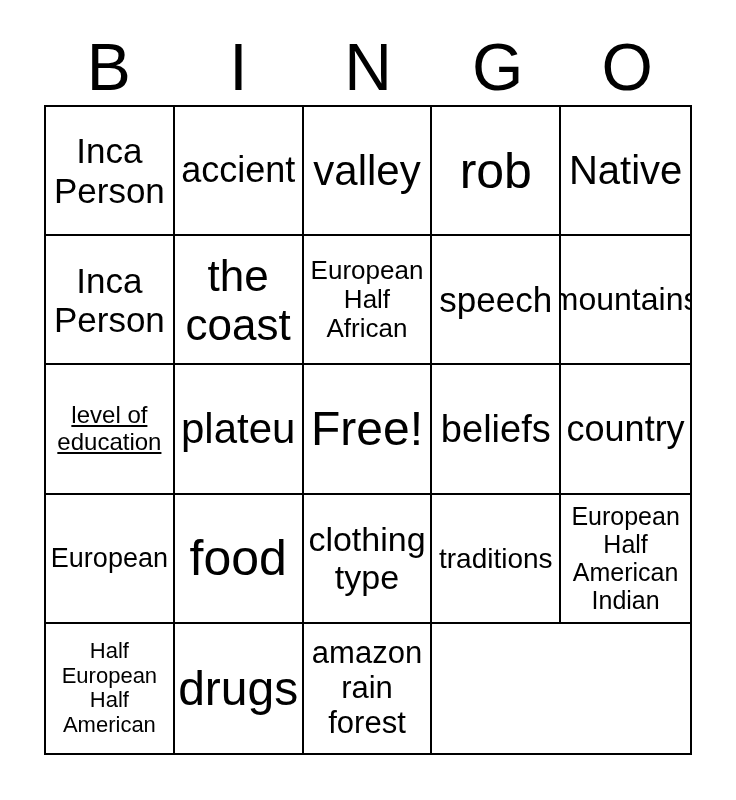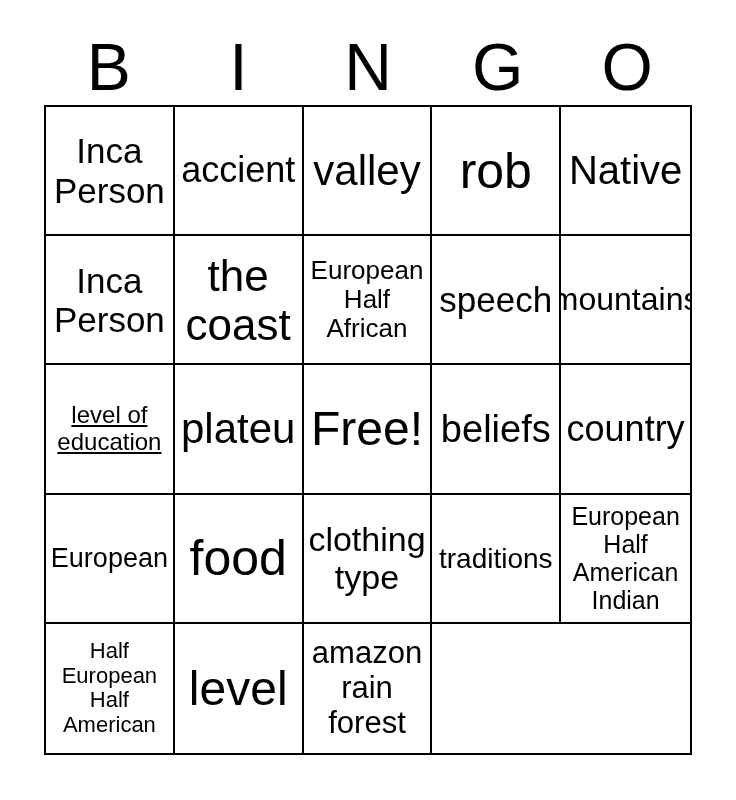--- a/index.html
+++ b/index.html
@@ -153,21 +153,21 @@
 American
 Indian</span>
     </div>
     <div class="cell">
       <span class="cell-text" style="font-size: 22px;">Half
 European
 Half
 American</span>
     </div>
     <div class="cell">
-      <span class="cell-text" style="font-size: 48px;">level</span>
+      <span class="cell-text" style="font-size: 48px;">drugs</span>
     </div>
     <div class="cell">
       <span class="cell-text" style="font-size: 31px;">amazon
 rain
 forest</span>
     </div>
 
   </div>
 </div>
 

